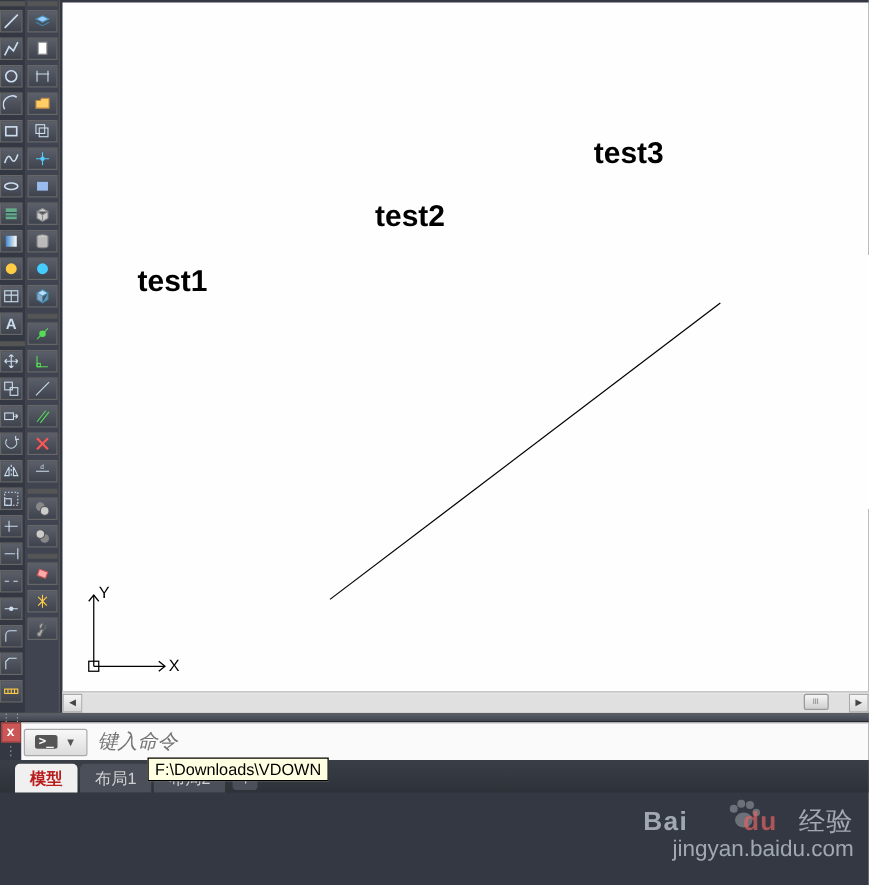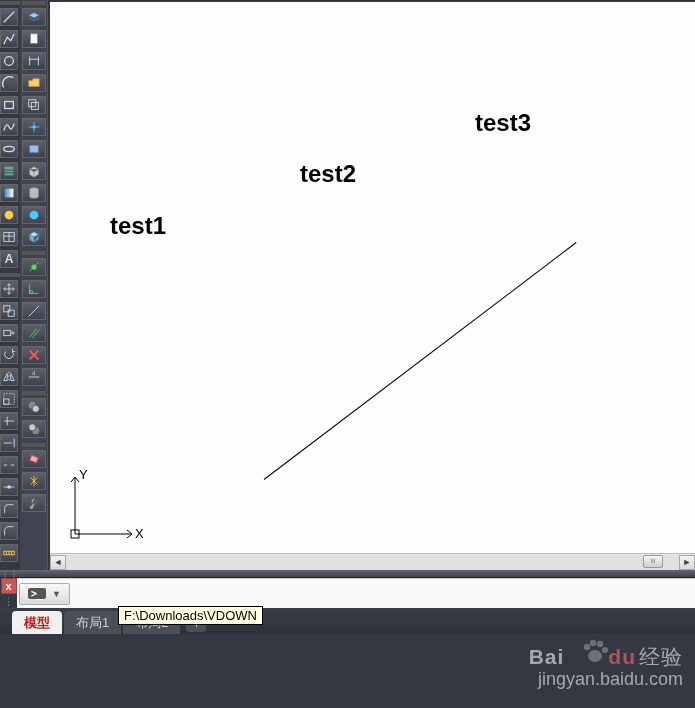--- a/index.html
+++ b/index.html
@@ -528,35 +528,36 @@
   <div class="cmd-side">
     <div class="cmd-x">x</div>
     <div style="flex:1;display:flex;align-items:center;color:#888;font-size:10px;">⋮</div>
   </div>
   <div style="flex:1;">
     <div class="cmd-input-row">
       <div class="cmd-prompt-btn">
         <span style="font-family:monospace;font-weight:bold;background:#555;color:#fff;padding:0 3px;border-radius:2px;font-size:10px;">&gt;_</span>
         <span style="font-size:9px;color:#555;">▼</span>
       </div>
+      <input class="cmd-input" placeholder="键入命令" style="">
     </div>
   </div>
 </div>
 
 <div class="tabs-row">
   <div class="tab active">模型</div>
   <div class="tab">布局1</div>
   <div class="tab">布局2</div>
   <div class="tab-add">+</div>
   <div class="tooltip-box">F:\Downloads\VDOWN</div>
 </div>
 
 <svg class="wm-paw" viewBox="0 0 30 26">
   <ellipse cx="15" cy="18" rx="7" ry="6" fill="#d5d9e0"></ellipse>
   <circle cx="7" cy="9" r="3.2" fill="#d5d9e0"></circle>
   <circle cx="13" cy="5" r="3.2" fill="#d5d9e0"></circle>
   <circle cx="20" cy="6" r="3.2" fill="#d5d9e0"></circle>
   <circle cx="25" cy="12" r="3" fill="#d5d9e0"></circle>
 </svg>
 <div class="watermark">
-  <div class="line1"><span>Bai</span><span class="red">du</span><span style="font-weight:normal;margin-left:3px;">经验</span></div>
+  <div class="line1"><span>Bai</span><span class="red">du</span><span style="font-weight:normal;margin-left:17px;">经验</span></div>
   <div class="line2">jingyan.baidu.com</div>
 </div>
 
 </body></html>

